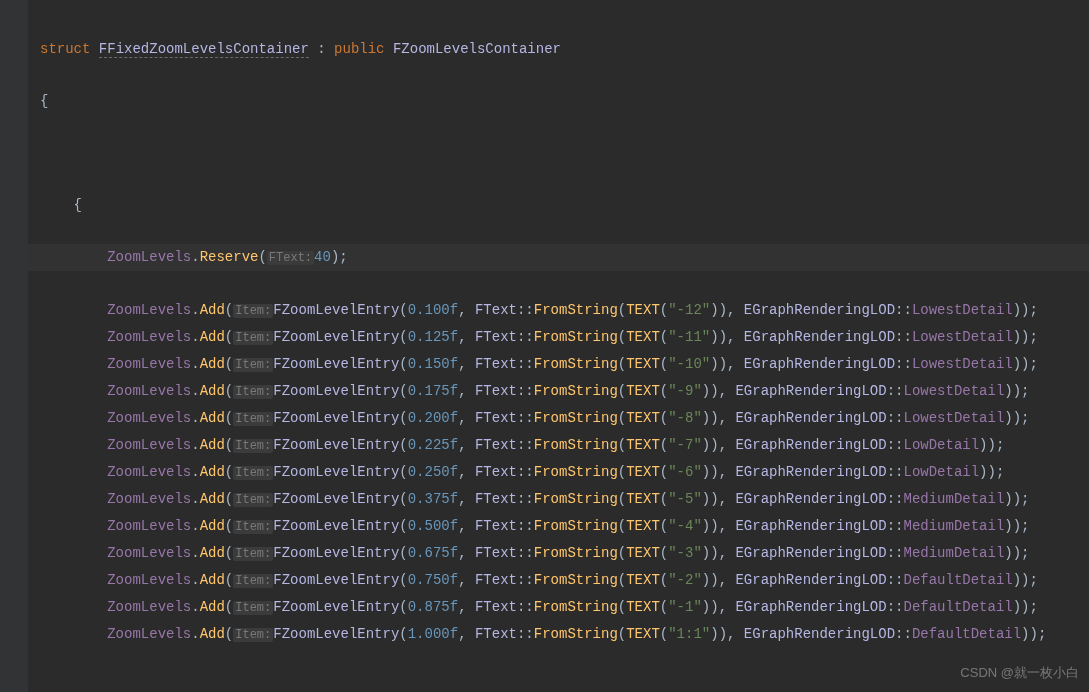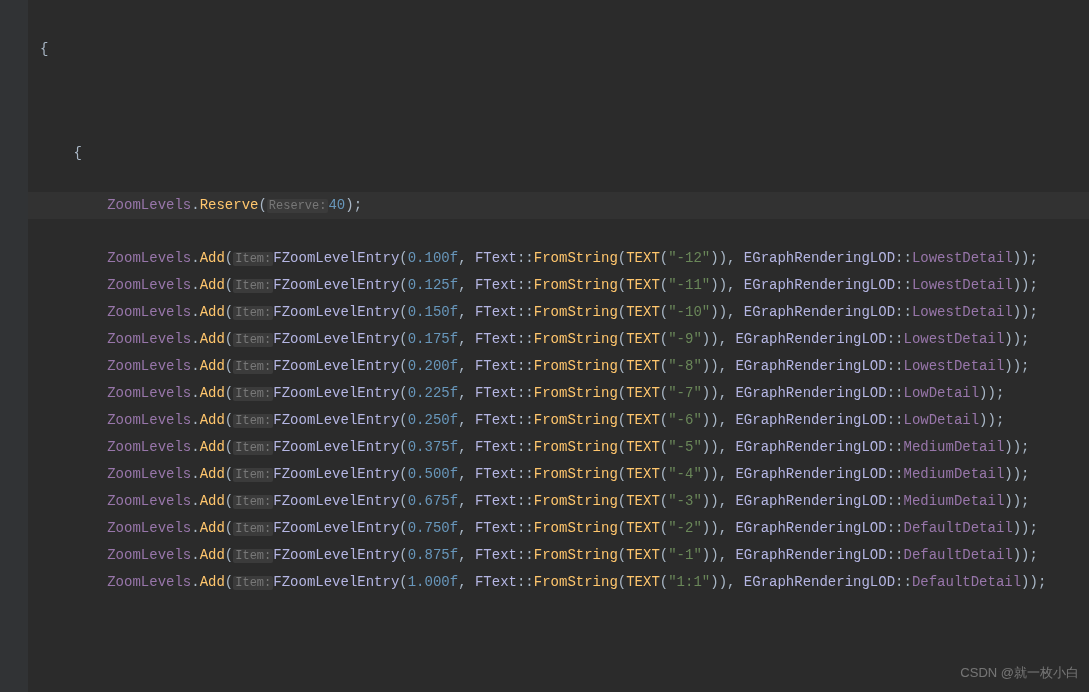--- a/index.html
+++ b/index.html
@@ -45,21 +45,22 @@
     font-size:13px;
     font-family:sans-serif;
   }
 </style>
 </head>
 <body>
 
 <div class="gutter"></div>
 
 <div class="code">
+<div class="line"><span class="kw">struct</span> <span class="typd">FFixedZoomLevelsContainer</span><span> : </span><span class="kw">public</span> <span class="typ">FZoomLevelsContainer</span></div>
 <div class="line">{</div>
 <div class="line"> </div>
 <div class="line">    {</div>
-<div class="line hl-line">        <span class="fld">ZoomLevels</span>.<span class="fn">Reserve</span>(<span class="hint">Reserve:</span><span class="num">40</span>);</div>
+<div class="line hl-line">        <span class="fld">ZoomLevels</span>.<span class="fn">Reserve</span>(<span class="hint">FText:</span><span class="num">40</span>);</div>
 <div id="rows-container"><div class="line">        <span class="fld">ZoomLevels</span>.<span class="fn">Add</span>(<span class="hint">Item:</span><span class="typ">FZoomLevelEntry</span>(<span class="num">0.100f</span>, <span class="typ">FText</span><span class="scope">::</span><span class="fn">FromString</span>(<span class="fn">TEXT</span>(<span class="str">"-12"</span>)), <span class="typ">EGraphRenderingLOD</span><span class="scope">::</span><span class="fld">LowestDetail</span>));</div><div class="line">        <span class="fld">ZoomLevels</span>.<span class="fn">Add</span>(<span class="hint">Item:</span><span class="typ">FZoomLevelEntry</span>(<span class="num">0.125f</span>, <span class="typ">FText</span><span class="scope">::</span><span class="fn">FromString</span>(<span class="fn">TEXT</span>(<span class="str">"-11"</span>)), <span class="typ">EGraphRenderingLOD</span><span class="scope">::</span><span class="fld">LowestDetail</span>));</div><div class="line">        <span class="fld">ZoomLevels</span>.<span class="fn">Add</span>(<span class="hint">Item:</span><span class="typ">FZoomLevelEntry</span>(<span class="num">0.150f</span>, <span class="typ">FText</span><span class="scope">::</span><span class="fn">FromString</span>(<span class="fn">TEXT</span>(<span class="str">"-10"</span>)), <span class="typ">EGraphRenderingLOD</span><span class="scope">::</span><span class="fld">LowestDetail</span>));</div><div class="line">        <span class="fld">ZoomLevels</span>.<span class="fn">Add</span>(<span class="hint">Item:</span><span class="typ">FZoomLevelEntry</span>(<span class="num">0.175f</span>, <span class="typ">FText</span><span class="scope">::</span><span class="fn">FromString</span>(<span class="fn">TEXT</span>(<span class="str">"-9"</span>)), <span class="typ">EGraphRenderingLOD</span><span class="scope">::</span><span class="fld">LowestDetail</span>));</div><div class="line">        <span class="fld">ZoomLevels</span>.<span class="fn">Add</span>(<span class="hint">Item:</span><span class="typ">FZoomLevelEntry</span>(<span class="num">0.200f</span>, <span class="typ">FText</span><span class="scope">::</span><span class="fn">FromString</span>(<span class="fn">TEXT</span>(<span class="str">"-8"</span>)), <span class="typ">EGraphRenderingLOD</span><span class="scope">::</span><span class="fld">LowestDetail</span>));</div><div class="line">        <span class="fld">ZoomLevels</span>.<span class="fn">Add</span>(<span class="hint">Item:</span><span class="typ">FZoomLevelEntry</span>(<span class="num">0.225f</span>, <span class="typ">FText</span><span class="scope">::</span><span class="fn">FromString</span>(<span class="fn">TEXT</span>(<span class="str">"-7"</span>)), <span class="typ">EGraphRenderingLOD</span><span class="scope">::</span><span class="fld">LowDetail</span>));</div><div class="line">        <span class="fld">ZoomLevels</span>.<span class="fn">Add</span>(<span class="hint">Item:</span><span class="typ">FZoomLevelEntry</span>(<span class="num">0.250f</span>, <span class="typ">FText</span><span class="scope">::</span><span class="fn">FromString</span>(<span class="fn">TEXT</span>(<span class="str">"-6"</span>)), <span class="typ">EGraphRenderingLOD</span><span class="scope">::</span><span class="fld">LowDetail</span>));</div><div class="line">        <span class="fld">ZoomLevels</span>.<span class="fn">Add</span>(<span class="hint">Item:</span><span class="typ">FZoomLevelEntry</span>(<span class="num">0.375f</span>, <span class="typ">FText</span><span class="scope">::</span><span class="fn">FromString</span>(<span class="fn">TEXT</span>(<span class="str">"-5"</span>)), <span class="typ">EGraphRenderingLOD</span><span class="scope">::</span><span class="fld">MediumDetail</span>));</div><div class="line">        <span class="fld">ZoomLevels</span>.<span class="fn">Add</span>(<span class="hint">Item:</span><span class="typ">FZoomLevelEntry</span>(<span class="num">0.500f</span>, <span class="typ">FText</span><span class="scope">::</span><span class="fn">FromString</span>(<span class="fn">TEXT</span>(<span class="str">"-4"</span>)), <span class="typ">EGraphRenderingLOD</span><span class="scope">::</span><span class="fld">MediumDetail</span>));</div><div class="line">        <span class="fld">ZoomLevels</span>.<span class="fn">Add</span>(<span class="hint">Item:</span><span class="typ">FZoomLevelEntry</span>(<span class="num">0.675f</span>, <span class="typ">FText</span><span class="scope">::</span><span class="fn">FromString</span>(<span class="fn">TEXT</span>(<span class="str">"-3"</span>)), <span class="typ">EGraphRenderingLOD</span><span class="scope">::</span><span class="fld">MediumDetail</span>));</div><div class="line">        <span class="fld">ZoomLevels</span>.<span class="fn">Add</span>(<span class="hint">Item:</span><span class="typ">FZoomLevelEntry</span>(<span class="num">0.750f</span>, <span class="typ">FText</span><span class="scope">::</span><span class="fn">FromString</span>(<span class="fn">TEXT</span>(<span class="str">"-2"</span>)), <span class="typ">EGraphRenderingLOD</span><span class="scope">::</span><span class="fld">DefaultDetail</span>));</div><div class="line">        <span class="fld">ZoomLevels</span>.<span class="fn">Add</span>(<span class="hint">Item:</span><span class="typ">FZoomLevelEntry</span>(<span class="num">0.875f</span>, <span class="typ">FText</span><span class="scope">::</span><span class="fn">FromString</span>(<span class="fn">TEXT</span>(<span class="str">"-1"</span>)), <span class="typ">EGraphRenderingLOD</span><span class="scope">::</span><span class="fld">DefaultDetail</span>));</div><div class="line">        <span class="fld">ZoomLevels</span>.<span class="fn">Add</span>(<span class="hint">Item:</span><span class="typ">FZoomLevelEntry</span>(<span class="num">1.000f</span>, <span class="typ">FText</span><span class="scope">::</span><span class="fn">FromString</span>(<span class="fn">TEXT</span>(<span class="str">"1:1"</span>)), <span class="typ">EGraphRenderingLOD</span><span class="scope">::</span><span class="fld">DefaultDetail</span>));</div></div>
 
 </div>
 
 <div class="watermark">CSDN @就一枚小白</div>
 
 </body></html>

